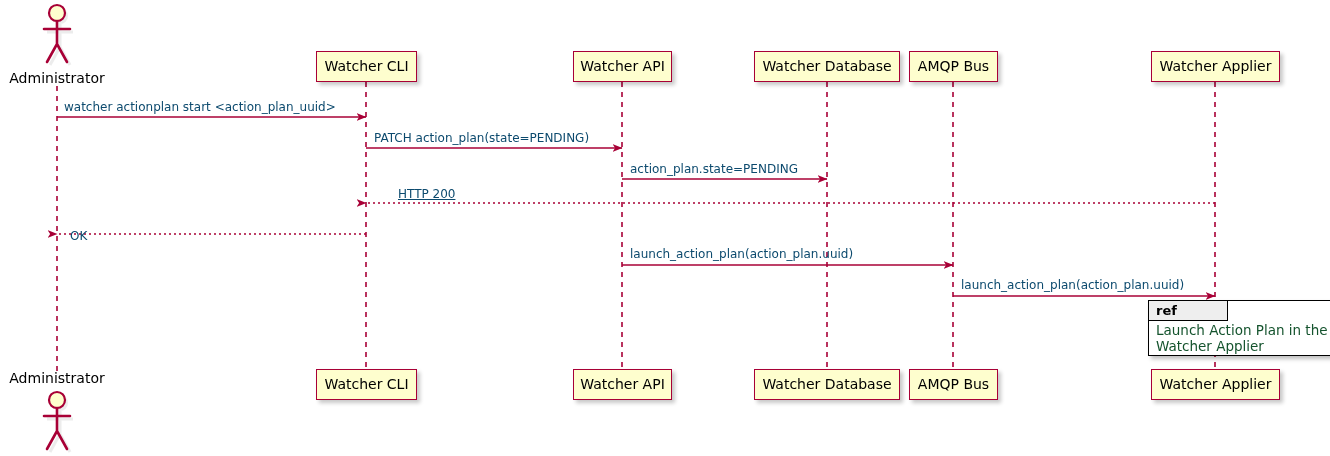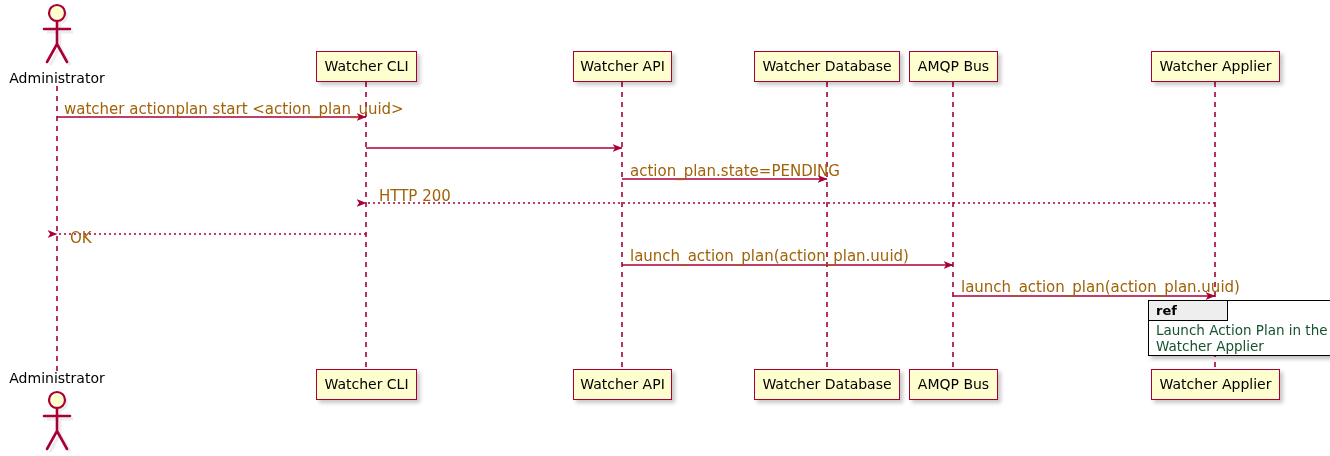--- a/index.html
+++ b/index.html
@@ -43,22 +43,22 @@
   }
   .actor-label {
     position: absolute;
     font-size: 14px;
     color: #000000;
     white-space: nowrap;
     text-align: center;
   }
   .msg-label {
     position: absolute;
-    font-size: 15px;
-    color: #a16207;
+    font-size: 12px;
+    color: #0c4a6e;
     white-space: nowrap;
   }
   .ref-box {
     position: absolute;
     box-sizing: border-box;
     background: #FFFFFF;
     border: 1.5px solid #000000;
     box-shadow: 3px 3px 4px rgba(0,0,0,0.25);
   }
   .ref-tab {
@@ -146,22 +146,23 @@
   <div class="participant-box" style="left:909px; top:51px; width:89px;">AMQP Bus</div>
   <div class="participant-box" style="left:1151px; top:51px; width:129px;">Watcher Applier</div>
 
   <div class="participant-box" style="left:316px; top:369px; width:101px;">Watcher CLI</div>
   <div class="participant-box" style="left:573px; top:369px; width:99px;">Watcher API</div>
   <div class="participant-box" style="left:754px; top:369px; width:146px;">Watcher Database</div>
   <div class="participant-box" style="left:909px; top:369px; width:89px;">AMQP Bus</div>
   <div class="participant-box" style="left:1151px; top:369px; width:129px;">Watcher Applier</div>
 
   <div class="msg-label" style="left:64px; top:100px;">watcher actionplan start &lt;action_plan_uuid&gt;</div>
+  <div class="msg-label" style="left:374px; top:131px;">PATCH action_plan(state=PENDING)</div>
   <div class="msg-label" style="left:630px; top:162px;text-align:right;">action_plan.state=PENDING</div>
-  <div class="msg-label" style="left:379px; top:187px;">HTTP 200</div>
+  <div class="msg-label" style="left:398px; top:187px;text-decoration:underline;">HTTP 200</div>
   <div class="msg-label" style="left:70px; top:229px;">OK</div>
   <div class="msg-label" style="left:630px; top:247px;">launch_action_plan(action_plan.uuid)</div>
   <div class="msg-label" style="left:961px; top:278px;">launch_action_plan(action_plan.uuid)</div>
 
   <div class="ref-box" style="left:1148px; top:300px; width:184px; height:56px;">
     <div class="ref-tab" style="width:62px;">ref</div>
     <div class="ref-body">Launch Action Plan in the
 Watcher Applier</div>
   </div>
 

